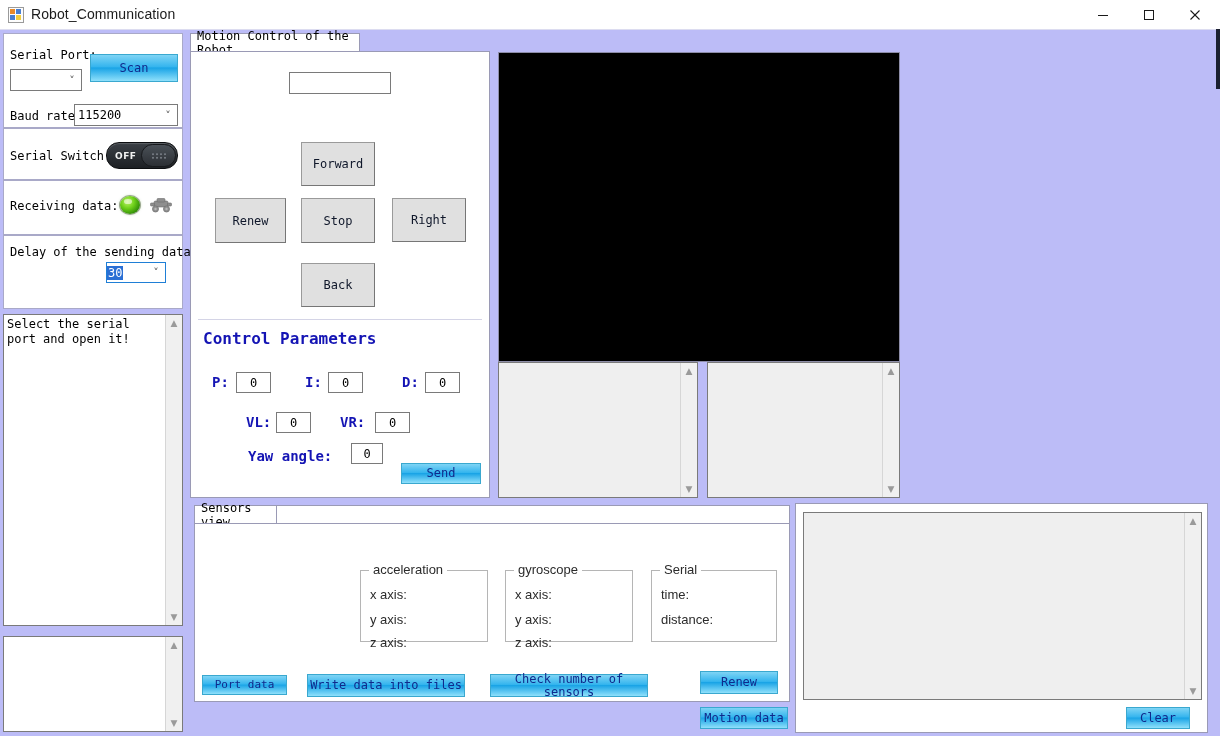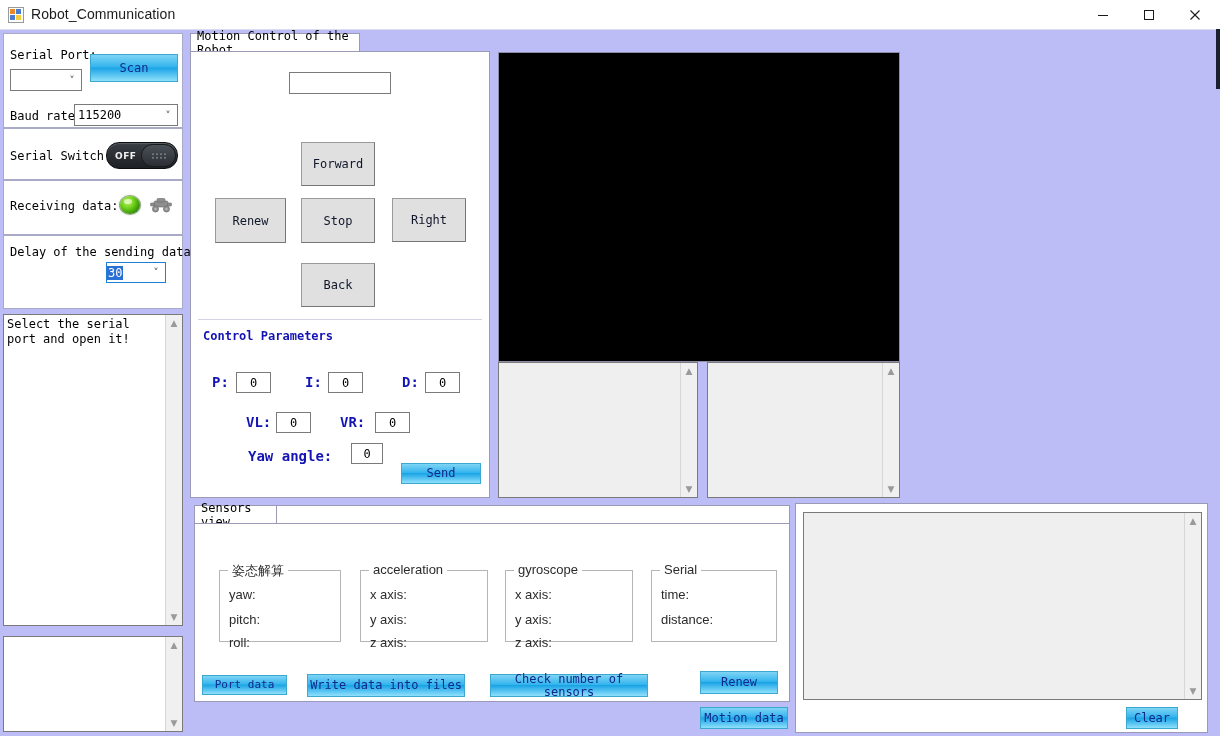--- a/index.html
+++ b/index.html
@@ -311,21 +311,21 @@
   </div>
   <div class="greybtn" style="left:392px;top:198px;width:74px;height:44px;">
     <span>Right</span>
   </div>
   <div class="greybtn" style="left:301px;top:263px;width:74px;height:44px;">
     <span>Back</span>
   </div>
 
   <div class="divider" style="left:198px;top:319px;width:284px;"></div>
 
-  <span class="bluehead" style="left:203px;top:329px;font-size:12px;">Control Parameters</span>
+  <span class="bluehead" style="left:203px;top:329px;font-size:16px;">Control Parameters</span>
 
   <span class="paramlabel" style="left:212px;top:374px;">P:</span>
   <div class="tbox" style="left:236px;top:372px;width:35px;height:21px;">
     <span>0</span>
   </div>
 
   <span class="paramlabel" style="left:305px;top:374px;">I:</span>
   <div class="tbox" style="left:328px;top:372px;width:35px;height:21px;">
     <span>0</span>
   </div>
@@ -372,26 +372,20 @@
     </div>
   </div>
 
   <div class="tabhdr" style="left:194px;top:505px;width:83px;">
     <span>Sensors view</span>
   </div>
   <div style="position:absolute;left:277px;top:505px;width:513px;height:19px;background:#ffffff;border-top:1px solid #9a9ab5;border-right:1px solid #9a9ab5;box-sizing:border-box;"></div>
 
   <div class="tabbody" style="left:194px;top:523px;width:596px;height:179px;"></div>
 
-  <div class="group" style="left:219px;top:570px;width:122px;height:72px;">
-    <span class="cap">姿态解算</span>
-    <span class="row" style="top:16px;">yaw:</span>
-    <span class="row" style="top:41px;">pitch:</span>
-    <span class="row" style="top:64px;">roll:</span>
-  </div>
 
   <div class="group" style="left:360px;top:570px;width:128px;height:72px;">
     <span class="cap">acceleration</span>
     <span class="row" style="top:16px;">x axis:</span>
     <span class="row" style="top:41px;">y axis:</span>
     <span class="row" style="top:64px;">z axis:</span>
   </div>
 
   <div class="group" style="left:505px;top:570px;width:128px;height:72px;padding-left:16px;">
     <span class="cap">gyroscope</span>
@@ -425,20 +419,20 @@
   <div style="position:absolute;left:795px;top:503px;width:413px;height:230px;background:#ffffff;border:1px solid #9a9ab5;box-sizing:border-box;"></div>
 
   <div class="scrollbox" style="left:803px;top:512px;width:399px;height:188px;">
     <div class="content"></div>
     <div class="sbar">
       <div class="up">▲</div>
       <div class="dn">▼</div>
     </div>
   </div>
 
-  <div class="bluebtn" style="left:1126px;top:707px;width:52px;height:22px;">
+  <div class="bluebtn" style="left:1126px;top:707px;width:64px;height:22px;">
     <span>Clear</span>
   </div>
 
   <div style="position:absolute;right:0;top:29px;width:4px;height:707px;background:#bcbcf7;"></div>
   <div style="position:absolute;right:0;top:29px;width:4px;height:60px;background:#1b2030;"></div>
 
 </div>
 
 </body></html>

